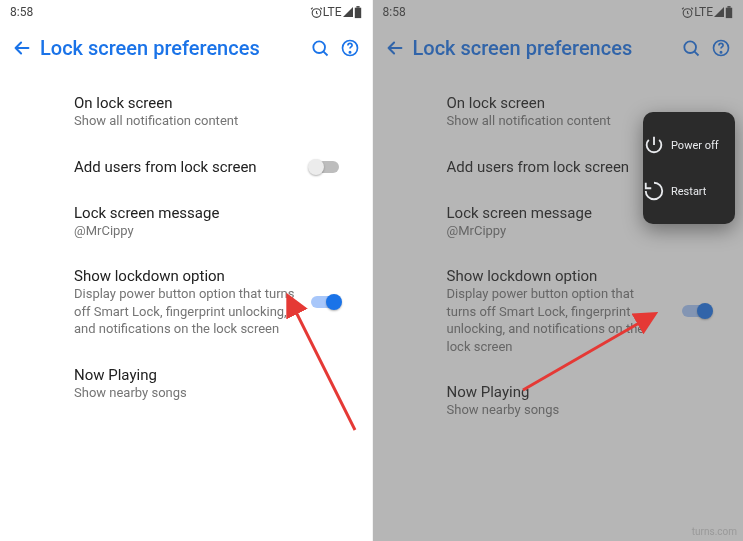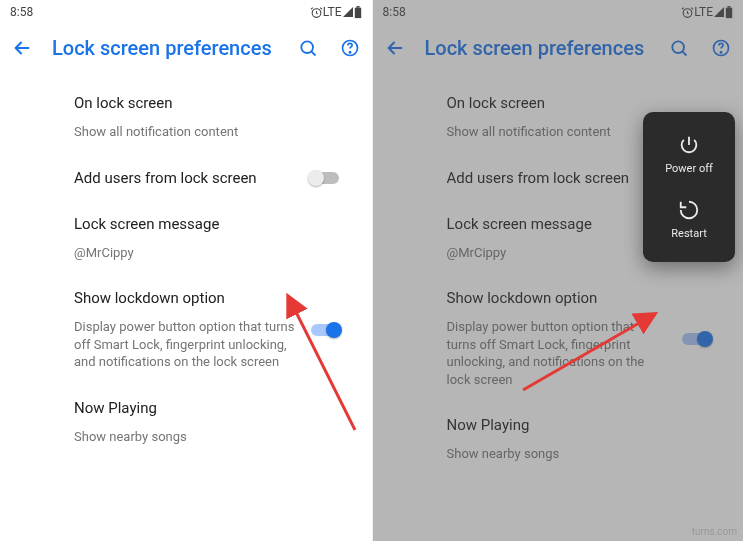--- a/index.html
+++ b/index.html
@@ -47,21 +47,21 @@
     display: flex;
     align-items: center;
     gap: 0;
     font-size: 12px;
   }
   .header {
     height: 48px;
     display: flex;
     align-items: center;
     padding: 0 10px;
-    gap: 18px;
+    gap: 6px;
   }
   .header .title {
     flex: 1;
     color: #1a73e8;
     font-size: 20px;
     font-weight: 500;
   }
   .header .hicon { color: #1a73e8; width: 24px; height: 24px; display:flex; align-items:center; justify-content:center; }
   .back-arrow { color: #1a73e8; width:24px; height:24px; display:flex; align-items:center; justify-content:center; }
   .content {
@@ -71,21 +71,21 @@
     padding: 14px 62px 14px 62px;
     position: relative;
   }
   .item .label {
     font-size: 15px;
     color: #212121;
   }
   .item .sub {
     font-size: 13px;
     color: #757575;
-    margin-top: 11px;
+    margin-top: 0;
     line-height: 1.35;
   }
   .toggle {
     position: absolute;
     right: 18px;
     top: 50%;
     transform: translateY(-50%);
     width: 34px;
     height: 18px;
   }
@@ -109,21 +109,21 @@
     top: 112px;
     width: 92px;
     background: #2b2b2b;
     border-radius: 10px;
     z-index: 10;
     padding: 10px 0;
     box-shadow: 0 6px 20px rgba(0,0,0,0.4);
   }
   .pm-item {
     display: flex;
-    flex-direction: column;
+    flex-direction: row;
     align-items: center;
     padding: 12px 0;
     color: #e8eaed;
     font-size: 11px;
     gap: 6px;
   }
   .pm-item svg { width: 22px; height: 22px; }
 
   .arrow {
     position: absolute;

